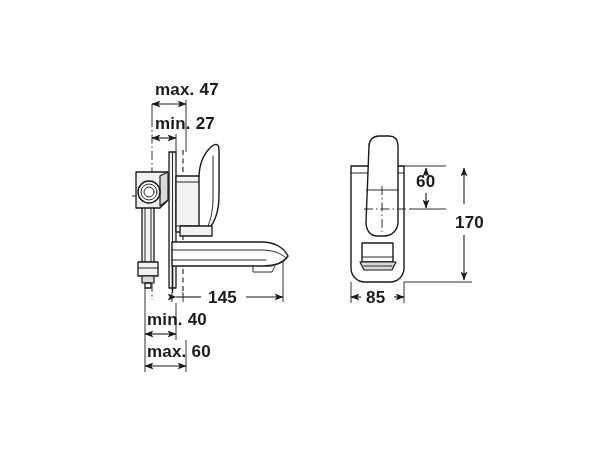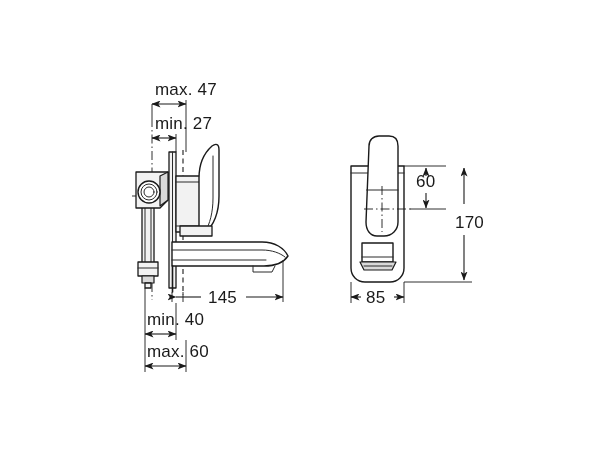--- a/index.html
+++ b/index.html
@@ -11,20 +11,21 @@
     width: 600px;
     height: 450px;
     font-family: "Liberation Sans", sans-serif;
     overflow: hidden;
   }
   #drawing-root {
     position: relative;
     width: 600px;
     height: 450px;
     background: #ffffff;
+    font-weight: bold;
   }
   svg#technical-drawing {
     display: block;
     width: 600px;
     height: 450px;
   }
   .dim-text {
     font-family: "Liberation Sans", sans-serif;
     font-size: 17px;
     fill: #1a1a1a;

